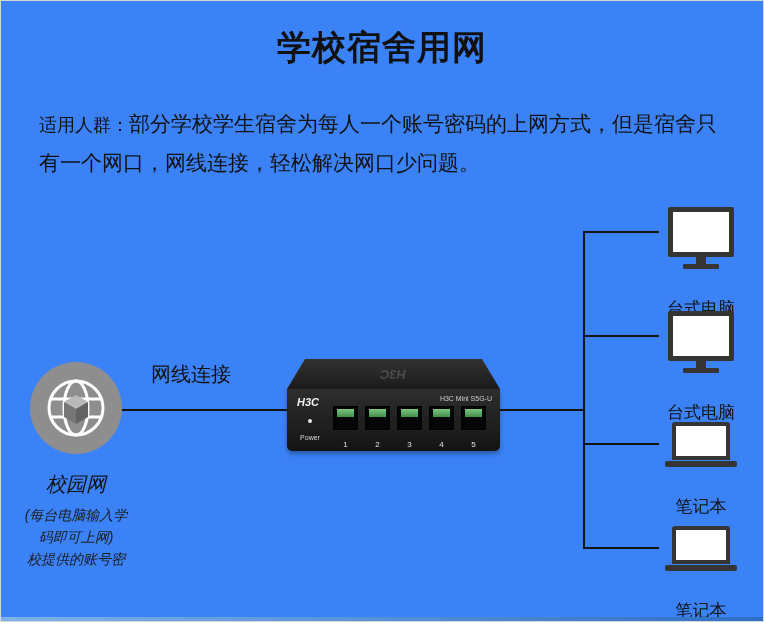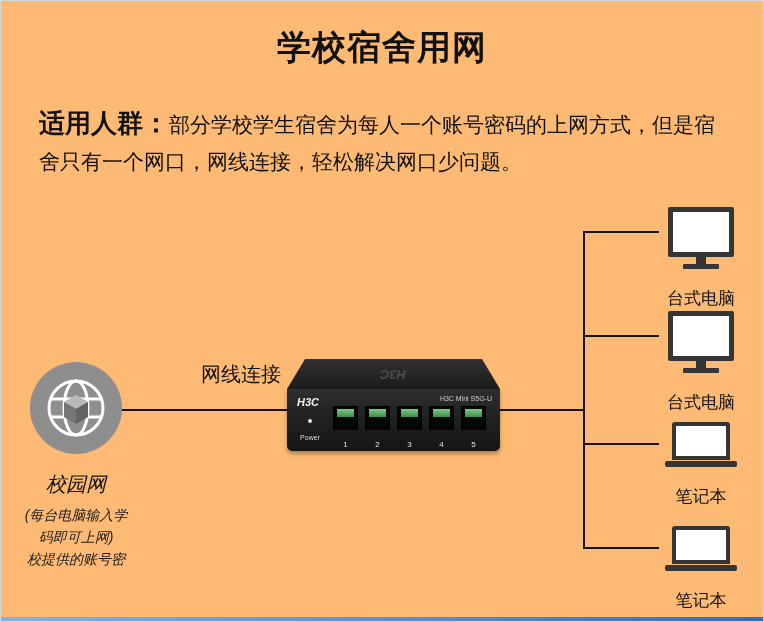--- a/index.html
+++ b/index.html
@@ -1,30 +1,30 @@
 <!DOCTYPE html>
 <html><head>
 <meta charset="utf-8">
 <style>
   html,body{margin:0;padding:0;background:#fff;}
   body{font-family:"Liberation Sans","DejaVu Sans",sans-serif;color:#111;}
-  .page{position:relative;width:762px;height:620px;border:1px solid #d6d6d6;background:#fdba74;overflow:hidden;}
+  .page{position:relative;width:762px;height:620px;border:1px solid #d6d6d6;background:#3b82f6;overflow:hidden;}
 
   .title{margin:0;padding-top:24px;text-align:center;font-size:34px;font-weight:bold;letter-spacing:1px;}
   .intro{margin:34px 38px 0;font-size:21px;line-height:37px;}
-  .intro .intro-label{font-weight:bold;font-size:26px;}
+  .intro .intro-label{font-weight:normal;font-size:18px;}
 
   .line{position:absolute;background:#141414;}
 
   
   .campus{position:absolute;left:15px;top:360px;width:120px;text-align:center;font-style:italic;}
   .campus-label{display:block;margin-top:12px;font-size:20px;color:#111;}
   .campus-note{margin-top:6px;font-size:14px;line-height:22px;color:#1c1c1c;text-align:center;}
 
-  .cable-label{position:absolute;left:150px;top:360px;width:130px;text-align:right;font-size:20px;}
+  .cable-label{position:absolute;left:150px;top:360px;width:130px;text-align:left;font-size:20px;}
 
   
   .switch{position:absolute;left:286px;top:358px;width:213px;}
   .switch-top{height:30px;background:linear-gradient(#323232,#1b1b1b);
     clip-path:polygon(18px 0,calc(100% - 18px) 0,100% 100%,0 100%);
     display:flex;align-items:center;justify-content:center;}
   .switch-toplogo{color:#4c4c4c;font-size:13px;font-weight:bold;font-style:italic;transform:rotate(180deg);}
   .switch-front{position:relative;height:62px;background:linear-gradient(#2e2e2e,#141414);
     border-radius:0 0 5px 5px;box-shadow:0 3px 4px rgba(0,0,0,.3);}
   .switch-brand{position:absolute;left:10px;top:7px;color:#f0f0f0;font-size:11px;font-weight:bold;font-style:italic;}
@@ -38,21 +38,21 @@
   .port-nums{position:absolute;left:46px;bottom:2px;display:flex;gap:7px;}
   .port-nums span{width:25px;text-align:center;color:#e2e2e2;font-size:8px;}
 
   
   .device{position:absolute;left:640px;width:120px;text-align:center;}
   .monitor{width:56px;height:40px;border:5px solid #353535;border-radius:2px;background:#fff;margin:0 auto;}
   .stand{width:10px;height:7px;background:#353535;margin:0 auto;}
   .dbase{width:36px;height:5px;background:#353535;margin:0 auto;border-radius:1px;}
   .lscreen{width:50px;height:30px;border:4px solid #353535;border-radius:3px 3px 0 0;background:#fff;margin:0 auto;}
   .lbase{width:72px;height:6px;background:#353535;border-radius:2px;margin:1px auto 0;}
-  .device-label{display:block;margin-top:18px;font-size:17px;color:#111;}
+  .device-label{display:block;margin-top:28px;font-size:17px;color:#111;}
 
   .bottom-bar{position:absolute;left:0;right:0;bottom:0;height:4px;
     background:linear-gradient(90deg,#7db4e8,#2e6fc4);}
 </style>
 </head>
 <body>
 
 <div class="page">
 
   <h1 class="title">学校宿舍用网</h1>

